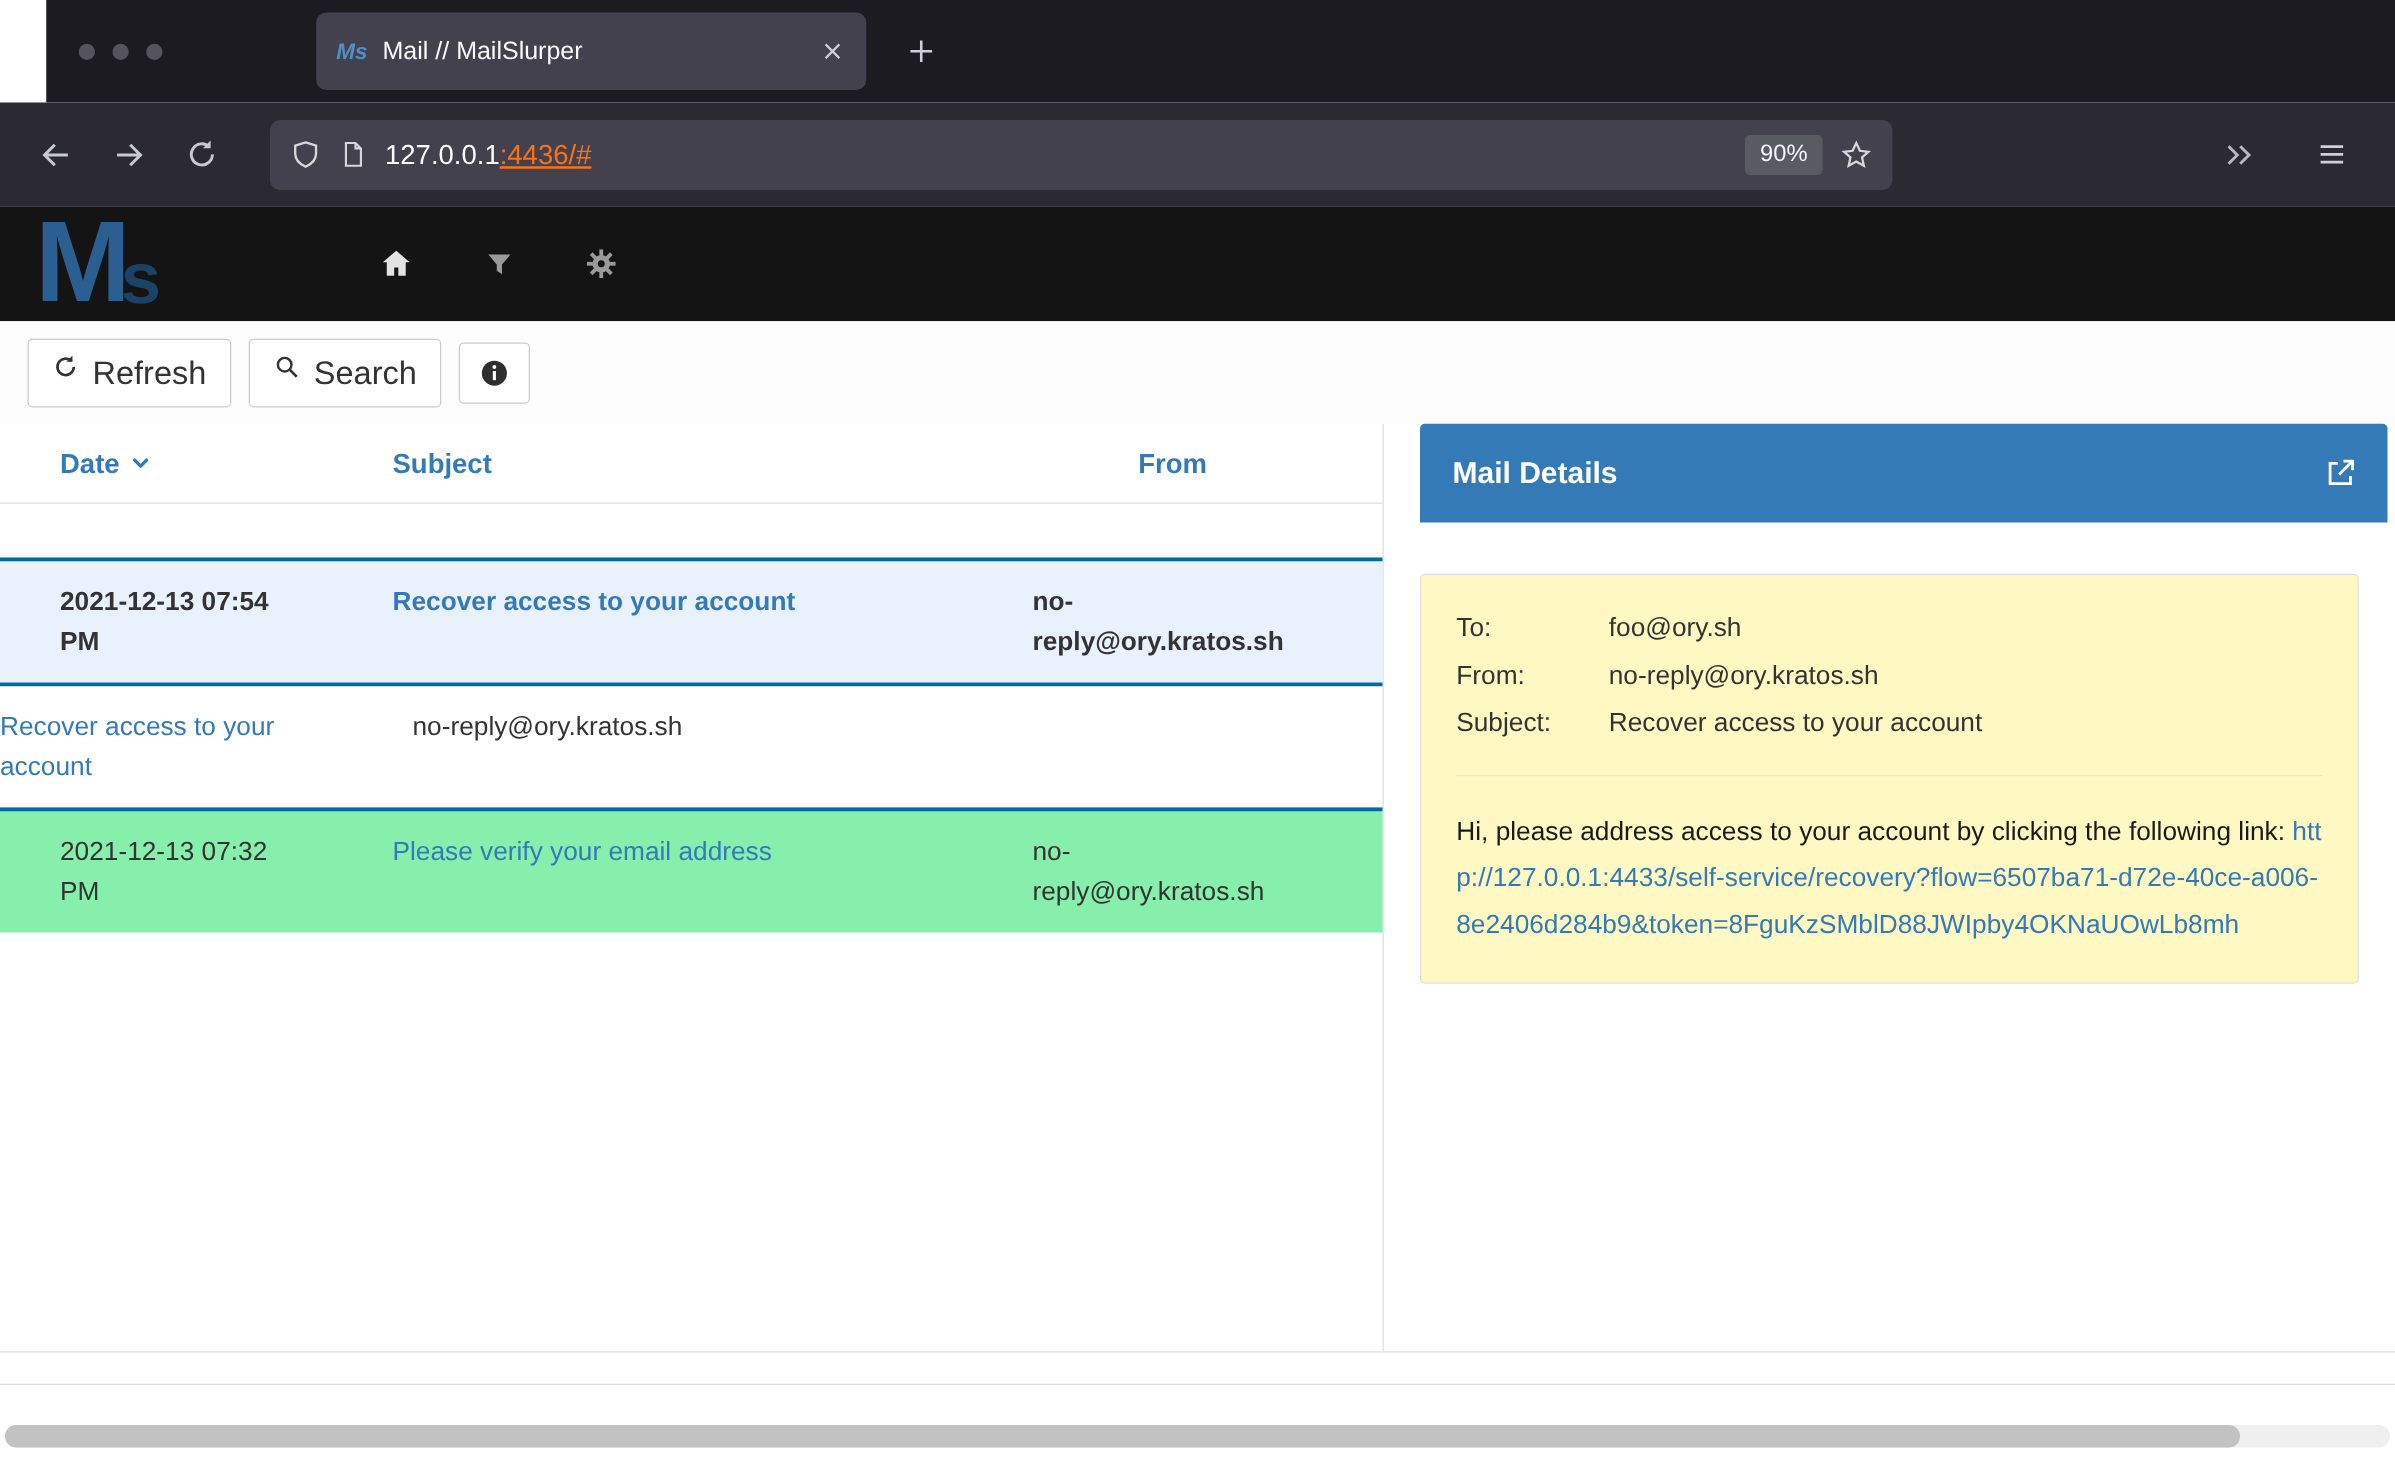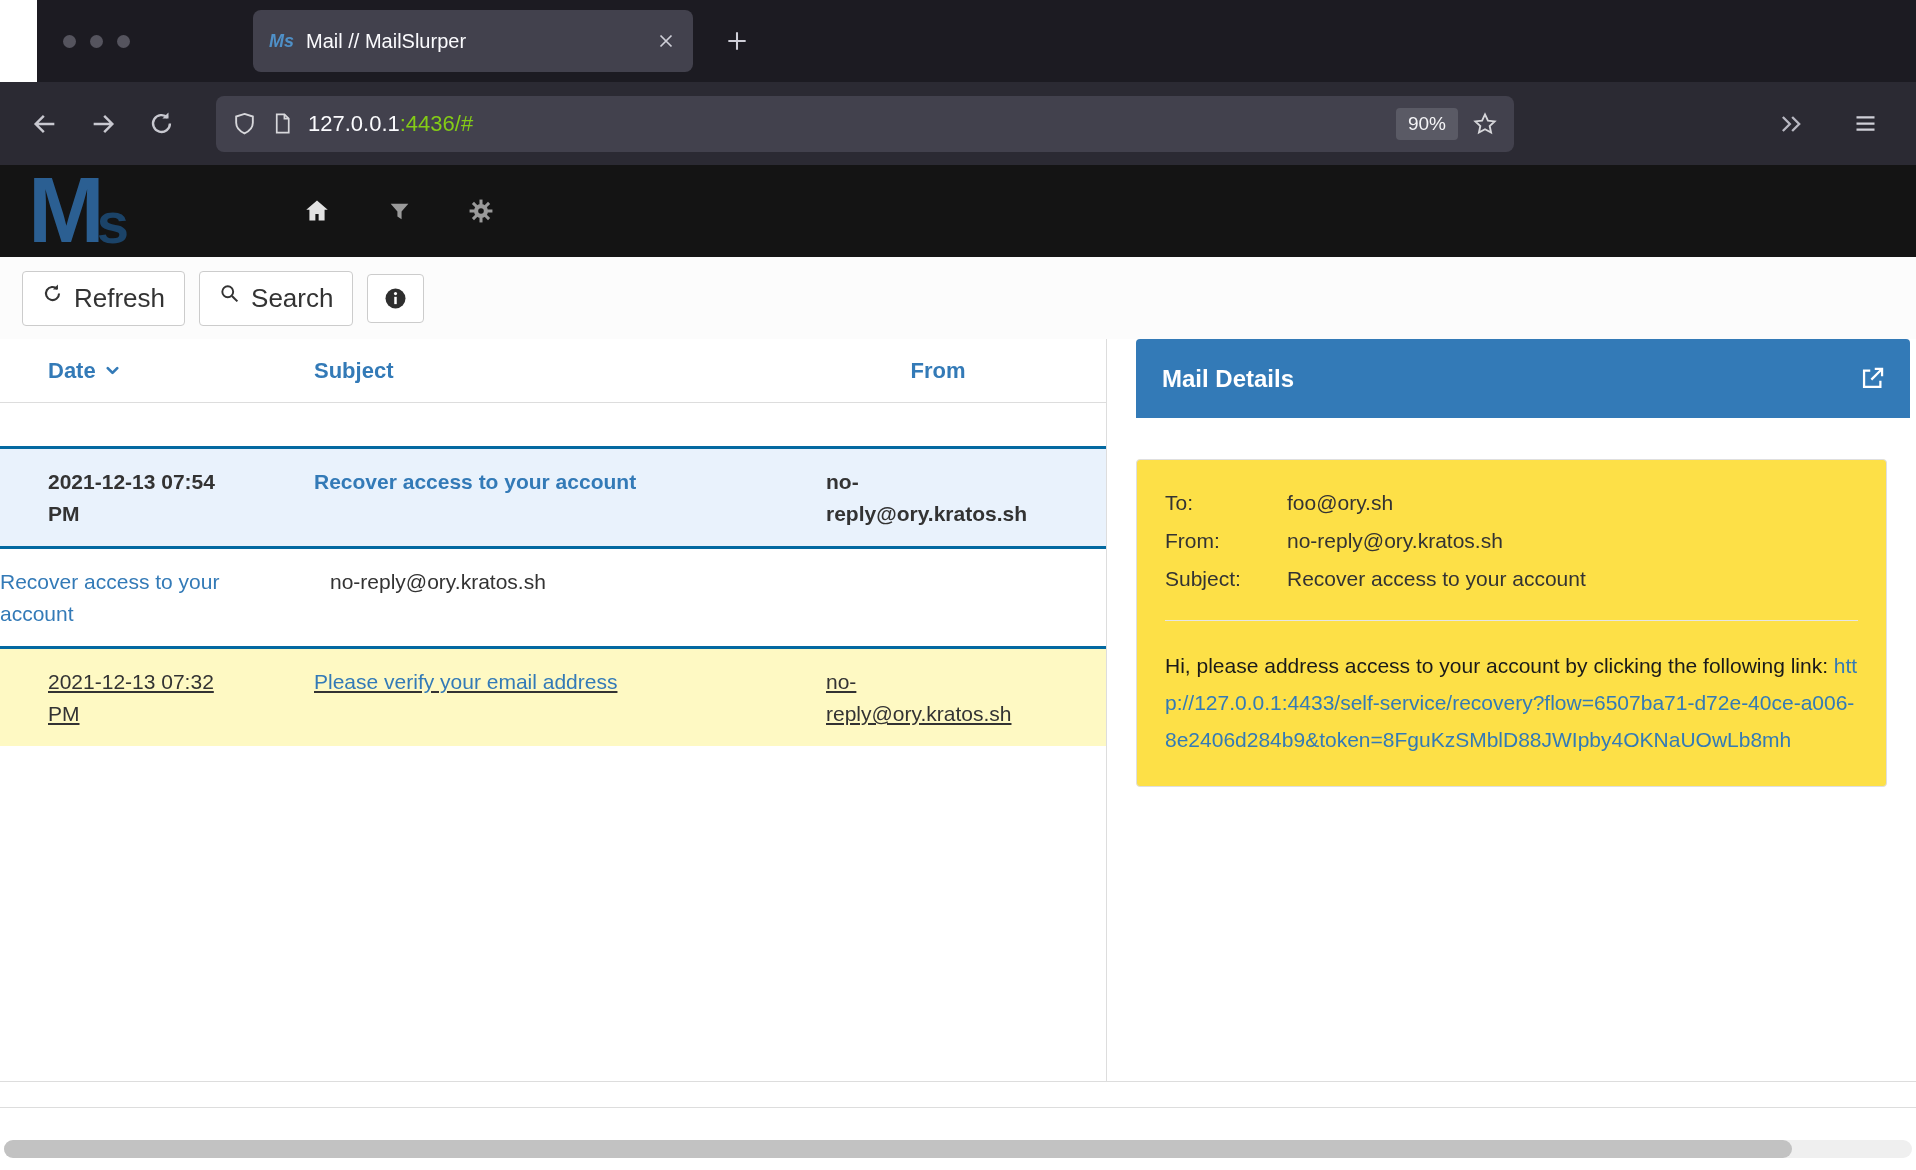--- a/index.html
+++ b/index.html
@@ -24,21 +24,21 @@
   .tab-title{color:#fbfbfe;font-size:20px;flex:1;white-space:nowrap;overflow:hidden;}
   .tab-close{margin-left:10px;}
   .newtab-btn{margin-left:22px;width:44px;height:44px;display:flex;align-items:center;justify-content:center;border-radius:6px;}
 
   
   .navbar{height:83px;background:var(--chrome-nav);display:flex;align-items:center;padding:0 16px;}
   .nav-btn{width:58px;height:56px;display:flex;align-items:center;justify-content:center;border-radius:6px;}
   .urlbar{margin-left:26px;width:1298px;height:56px;background:var(--chrome-field);
           border-radius:8px;display:flex;align-items:center;padding:0 16px;gap:14px;}
   .url-text{font-size:22px;color:#fbfbfe;flex:1;white-space:nowrap;overflow:hidden;}
-  .url-dim{color:#84cc16;}
+  .url-dim{color:#f97316;text-decoration:underline;}
   .zoom-badge{background:#5a5a65;color:#f5f5f7;font-size:19px;border-radius:4px;padding:5px 12px;}
   .nav-right{margin-left:auto;display:flex;align-items:center;gap:16px;padding-right:6px;}
 
   
   .app-header{height:92px;background:#141414;display:flex;align-items:center;padding-left:28px;overflow:hidden;}
   .logo{display:inline-flex;align-items:flex-end;width:200px;}
   .logo-m{font-size:92px;line-height:0.82;font-weight:800;color:#2b5f92;}
   .logo-s{font-size:58px;line-height:0.8;font-weight:700;color:#1b4368;margin-left:-8px;margin-bottom:2px;}
   .hdr-icons{display:flex;align-items:center;gap:36px;margin-left:66px;}
   .hdr-btn{width:46px;height:46px;display:flex;align-items:center;justify-content:center;}
@@ -59,29 +59,29 @@
   .list-head,.mrow{display:grid;grid-template-columns:314px 496px 1fr;align-items:start;}
   .list-head{height:64px;border-bottom:1px solid #ddd;align-items:center;}
   .hcell{font-size:22px;font-weight:bold;color:var(--accent-blue);display:flex;align-items:center;gap:7px;}
   .hcell.date{padding-left:48px;}
   .hcell.from{justify-content:center;padding-right:40px;}
   .rows{margin-top:43px;}
   .mrow{padding:17px 0 16px;border-top:3px solid #0369a1;font-size:21px;line-height:32px;color:#333;}
   .mrow .date{padding-left:48px;padding-right:81px;}
   .mrow .subj{padding-right:20px;}
   .mrow .from{padding-left:16px;padding-right:91px;}
-  .mrow.striped{background:#fef9c3;text-decoration:underline;}
+  .mrow.striped{background:#86efac;}
   .mrow.selected{background:var(--selected-row);font-weight:bold;}
   .subject-link{color:var(--accent-blue);text-decoration:none;cursor:pointer;}
 
   
   .details-head{height:79px;background:var(--accent-blue);border-radius:4px 4px 0 0;
                 display:flex;align-items:center;padding:0 24px 0 26px;}
   .details-title{color:#fff;font-size:24px;font-weight:bold;flex:1;}
-  .details-card{margin-top:41px;width:751px;background:#fde047;border:1px solid #dfdfdf;border-radius:4px;
+  .details-card{margin-top:41px;width:751px;background:#fef9c3;border:1px solid #dfdfdf;border-radius:4px;
                 padding:24px 28px 28px;}
   .meta-row{display:grid;grid-template-columns:122px 1fr;font-size:21px;line-height:38px;color:#333;}
   .details-card hr{border:none;border-top:1px solid #e5e5e5;margin:22px 0 0;}
   .mail-body{margin-top:26px;font-size:21px;line-height:37px;color:#1a1a1a;}
   .mail-link{color:var(--accent-blue);text-decoration:none;word-break:break-all;cursor:pointer;}
 
   
   .gap-strip{height:25px;}
   .page-sep{border-top:1px solid #ddd;}
   .bottom-strip{height:61px;background:#fff;padding-top:32px;}

